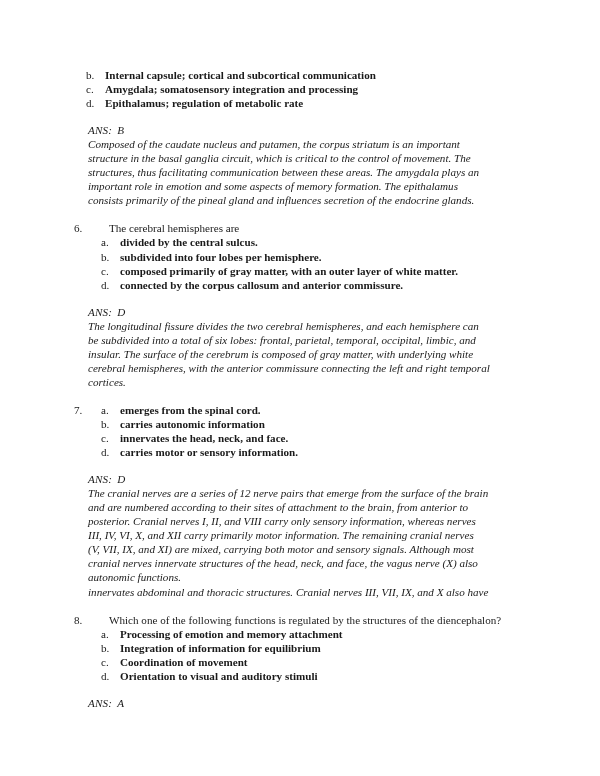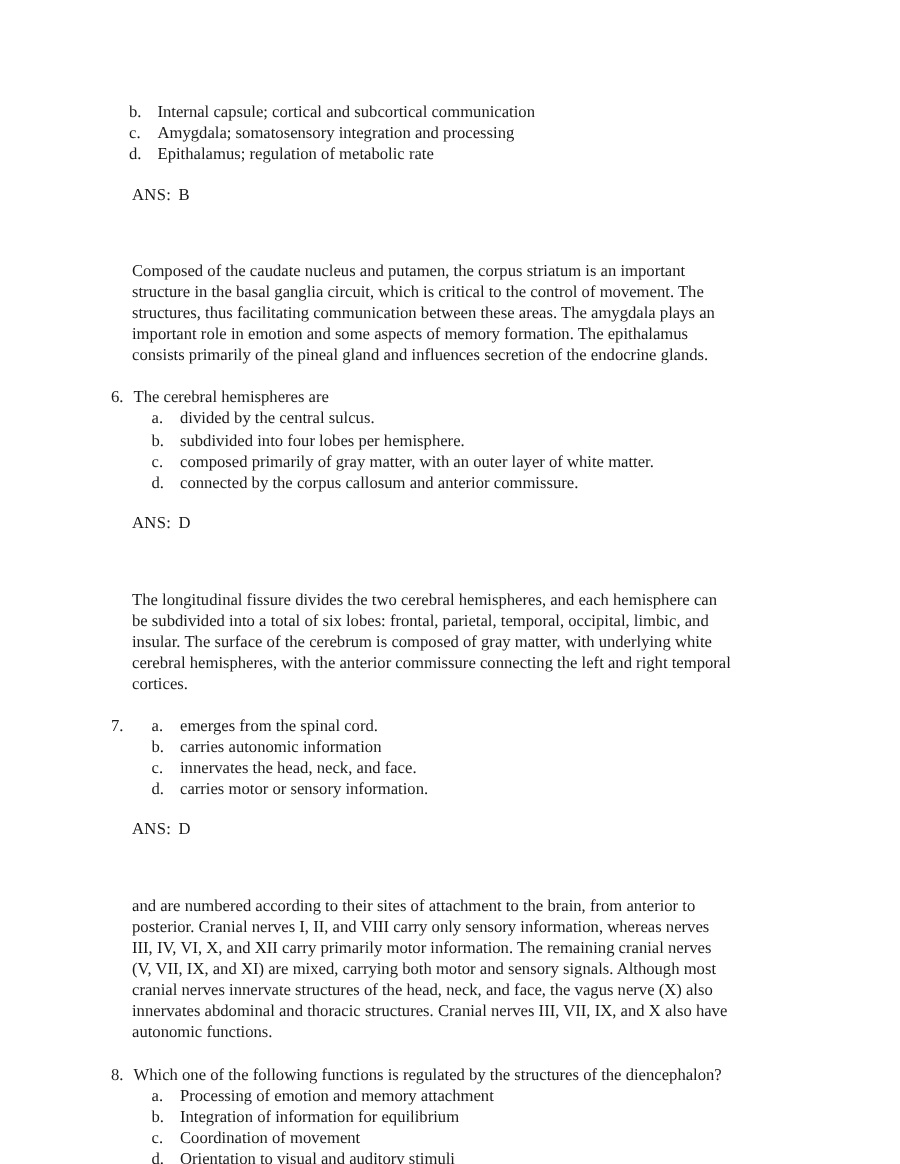--- a/index.html
+++ b/index.html
@@ -40,59 +40,61 @@
     line-height: 14.05px;
   }
   .opt .marker {
     position: absolute;
     left: 12px;
     top: 0;
     width: 14px;
   }
   .opt .otext {
     display: block;
+    font-weight: bold;
   }
 
   
   .question {
     position: relative;
     padding-left: 15px;
     margin-top: 14px;
   }
   .question > .qnum {
     position: absolute;
     left: 0;
     top: 0;
     width: 13px;
     text-align: left;
   }
   .question > .qtext {
     display: block;
     line-height: 14.05px;
+    margin-left: 20px;
   }
 
   
   .ansblock {
     margin-top: 13px;
     padding-left: 14px;
+    font-style: italic;
   }
   .ansline {
     line-height: 14.05px;
     white-space: nowrap;
   }
   .ansline .anslabel {
     letter-spacing: 0.2px;
   }
   .ansline .ansval {
     padding-left: 5px;
   }
   .rationale {
     line-height: 14.05px;
     max-width: 435px;
-    margin-top: 37px;
   }
   .rationale .rl {
     display: block;
     white-space: nowrap;
   }
 </style>
 </head>
 <body>
 
 <div class="page">
@@ -182,27 +184,28 @@
           <span class="otext">carries motor or sensory information.</span>
         </li>
       </ul>
     </div>
 
     <div class="ansblock">
       <div class="ansline">
         <span class="anslabel">ANS:</span><span class="ansval">D</span>
       </div>
       <div class="rationale">
+        <span class="rl">The cranial nerves are a series of 12 nerve pairs that emerge from the surface of the brain</span>
         <span class="rl">and are numbered according to their sites of attachment to the brain, from anterior to</span>
         <span class="rl">posterior. Cranial nerves I, II, and VIII carry only sensory information, whereas nerves</span>
         <span class="rl">III, IV, VI, X, and XII carry primarily motor information. The remaining cranial nerves</span>
         <span class="rl">(V, VII, IX, and XI) are mixed, carrying both motor and sensory signals. Although most</span>
         <span class="rl">cranial nerves innervate structures of the head, neck, and face, the vagus nerve (X) also</span>
+        <span class="rl">autonomic functions.</span>
         <span class="rl">innervates abdominal and thoracic structures. Cranial nerves III, VII, IX, and X also have</span>
-        <span class="rl">autonomic functions.</span>
       </div>
     </div>
 
     <div class="question">
       <span class="qnum">8.</span>
       <span class="qtext">Which one of the following functions is regulated by the structures of the diencephalon?</span>
       <ul class="opt-list">
         <li class="opt">
           <span class="marker">a.</span>
           <span class="otext">Processing of emotion and memory attachment</span>

